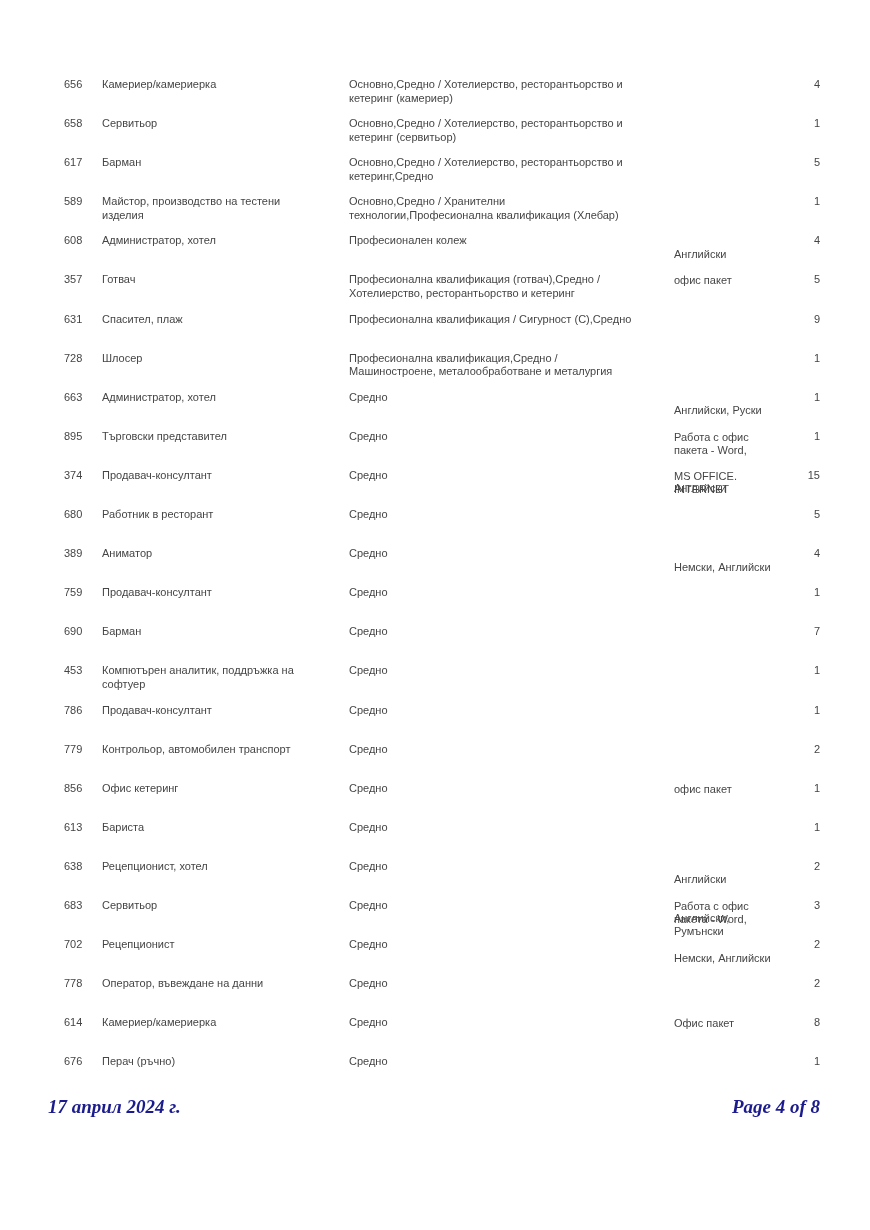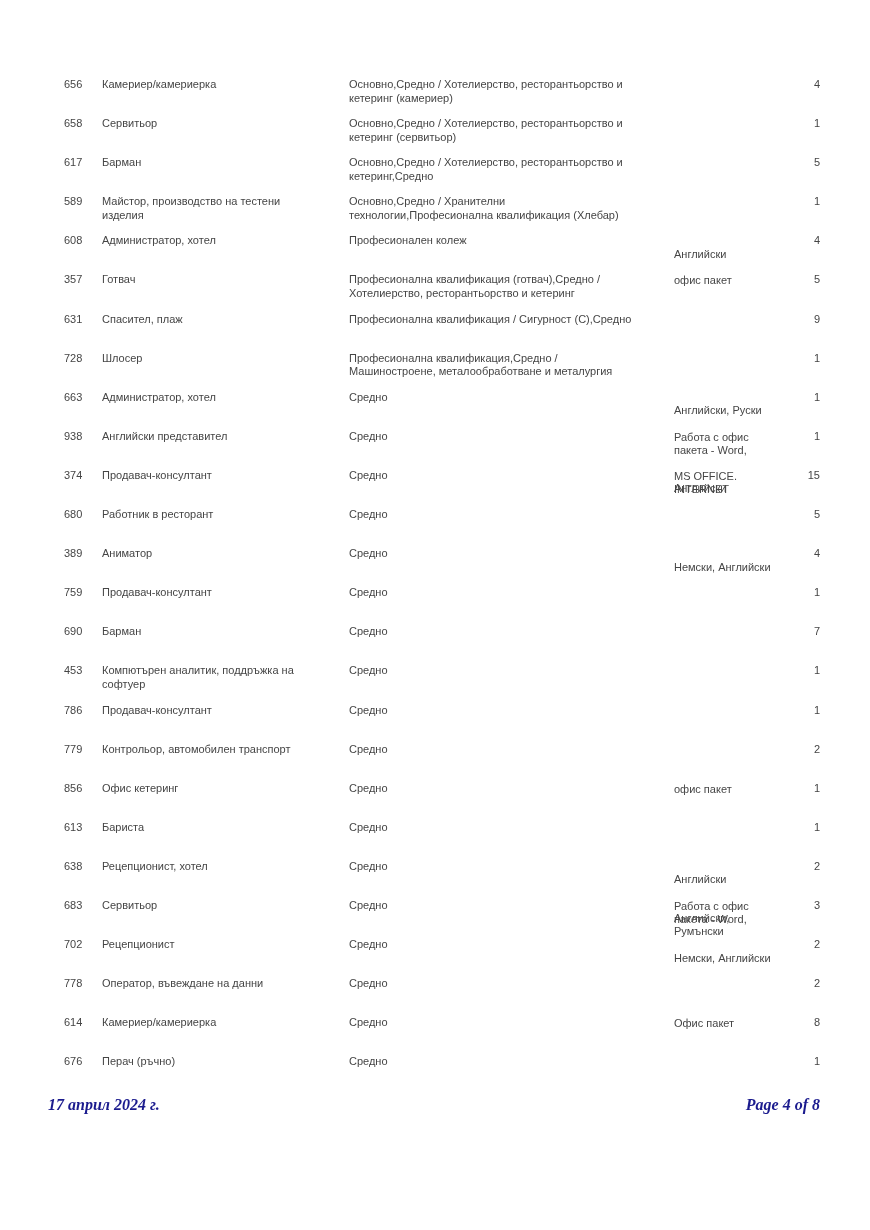--- a/index.html
+++ b/index.html
@@ -43,21 +43,21 @@
   .c-skills{left:610px;width:112px;line-height:13px;}
   .c-skills .lang,.c-skills .comp{white-space:pre-line;line-height:13px;}
   .c-count{left:656px;width:100px;text-align:right;}
 
   
   .footer{
     position:absolute;top:1096px;left:48px;width:772px;
     display:flex;justify-content:space-between;
     font-family:"Liberation Serif","DejaVu Serif",serif;
     font-weight:bold;font-style:italic;
-    font-size:16px;color:var(--heading-color);
+    font-size:19px;color:var(--heading-color);
   }
 </style>
 </head>
 <body>
 
 <div class="page">
 
 
   <div class="rows" id="rows">
   <div class="row">
@@ -161,22 +161,22 @@
     <div class="c c-edu">Средно</div>
     <div class="c c-skills">
       <div class="lang">Английски, Руски</div>
       <div class="comp">Работа с офис
 пакета - Word,</div>
     </div>
     <div class="c c-count">1</div>
   </div>
 
   <div class="row">
-    <div class="c c-no">938</div>
-    <div class="c c-pos">Английски представител</div>
+    <div class="c c-no">895</div>
+    <div class="c c-pos">Търговски представител</div>
     <div class="c c-edu">Средно</div>
     <div class="c c-skills">
       <div class="lang">&nbsp;</div>
       <div class="comp">MS OFFICE.
 INTERNET</div>
     </div>
     <div class="c c-count">1</div>
   </div>
 
   <div class="row">

